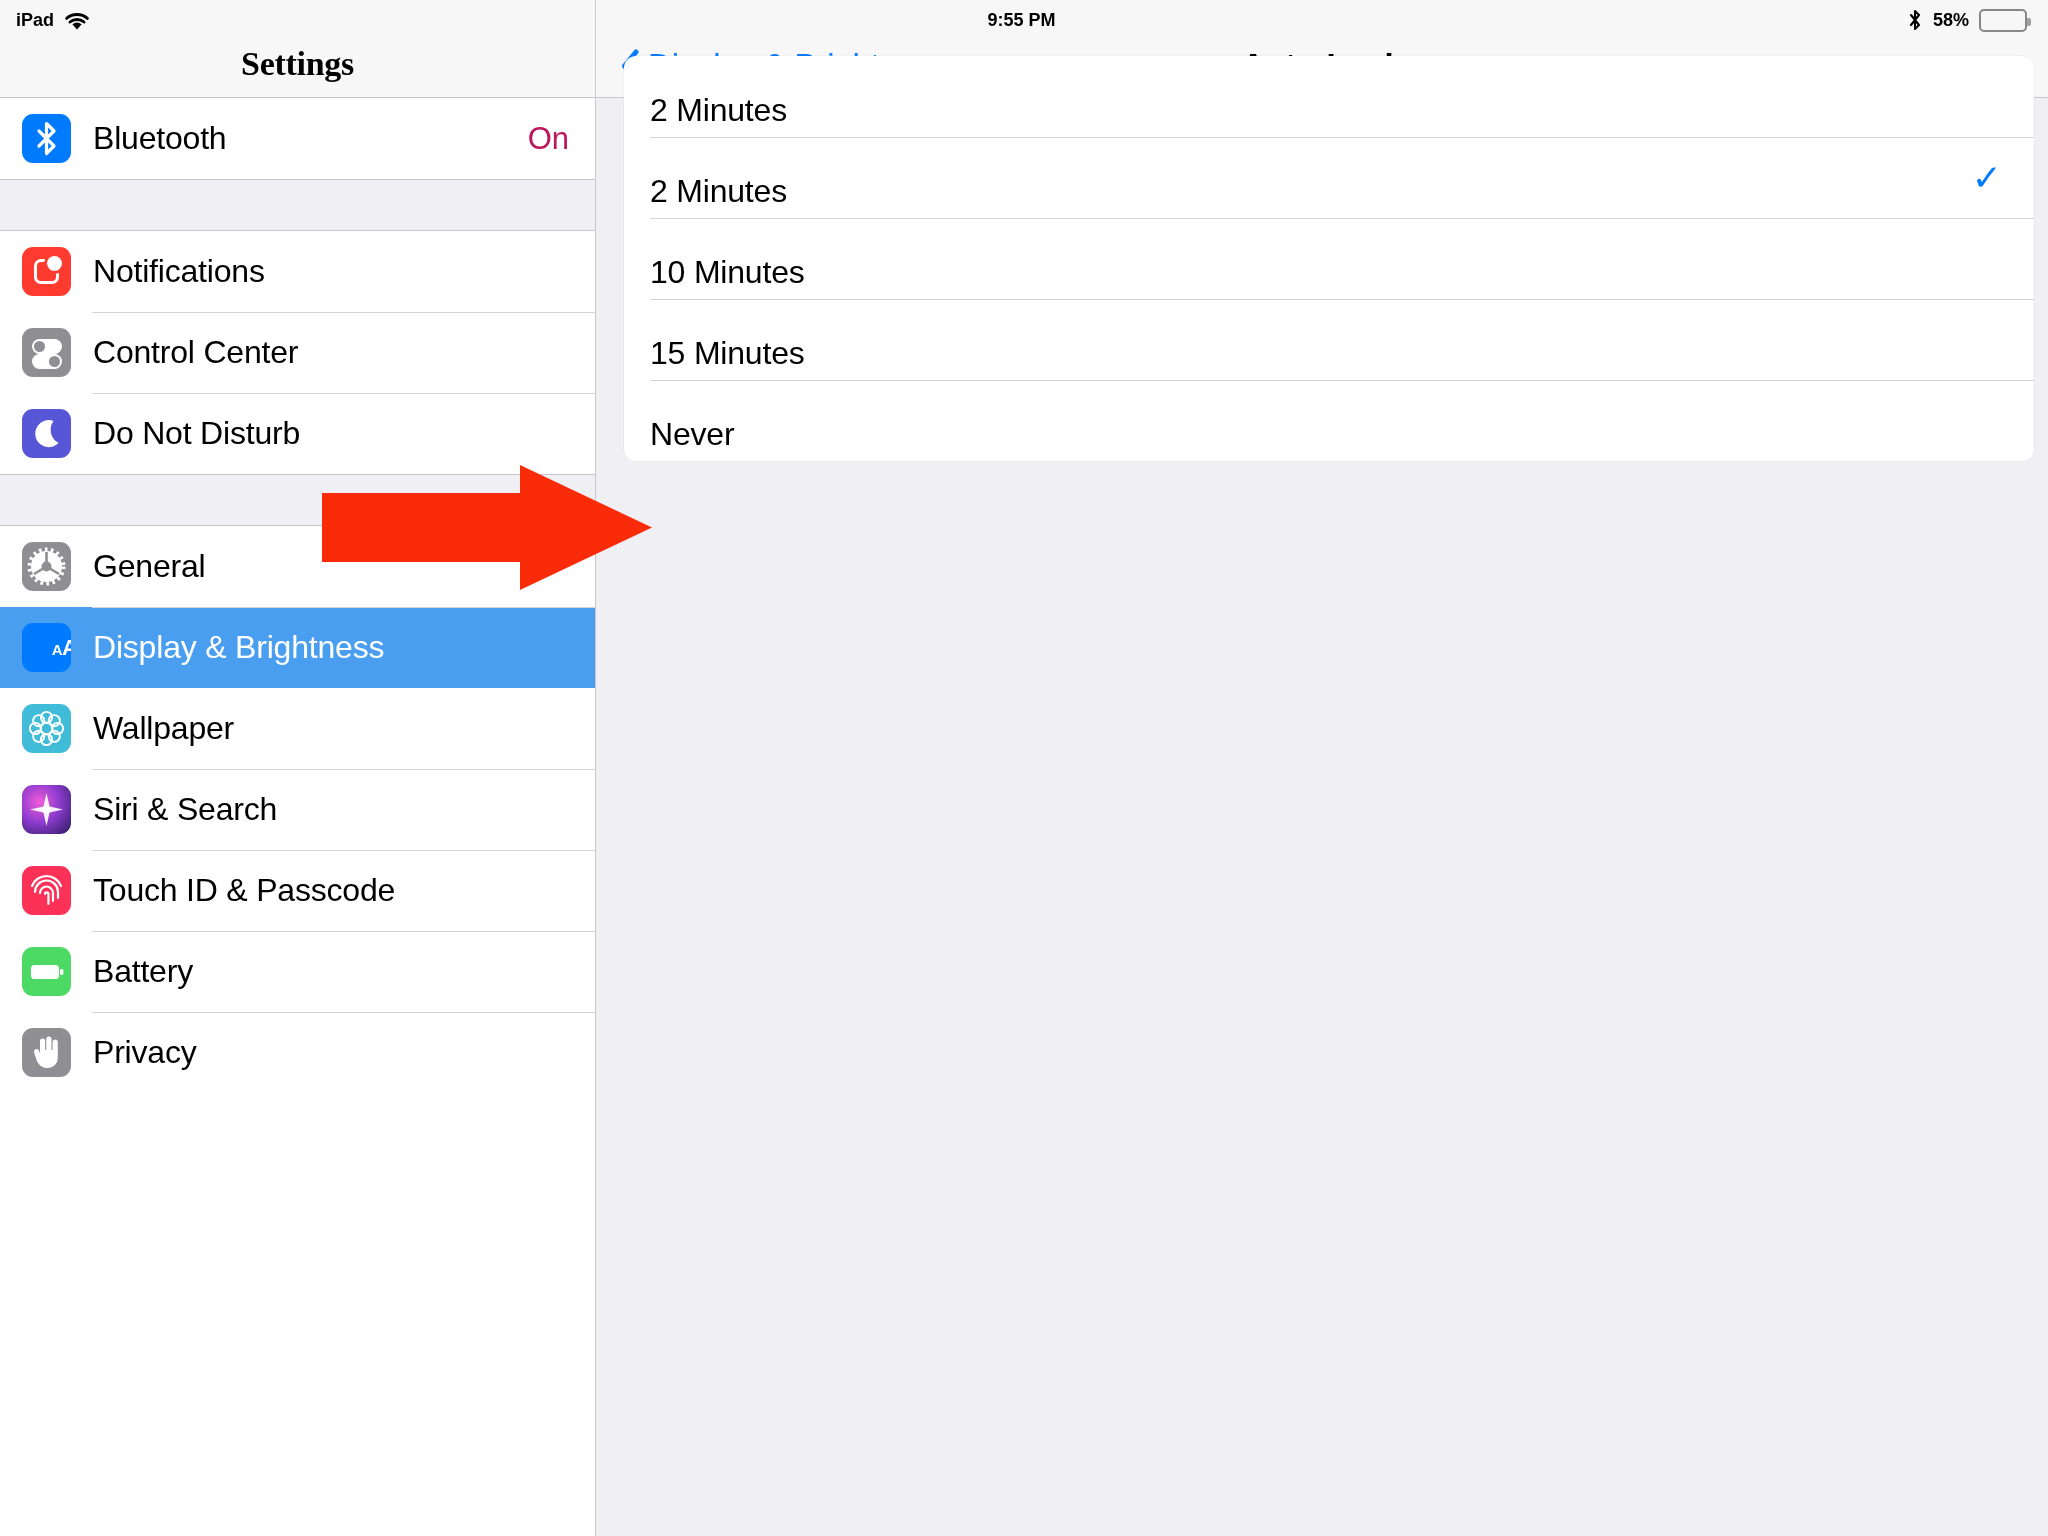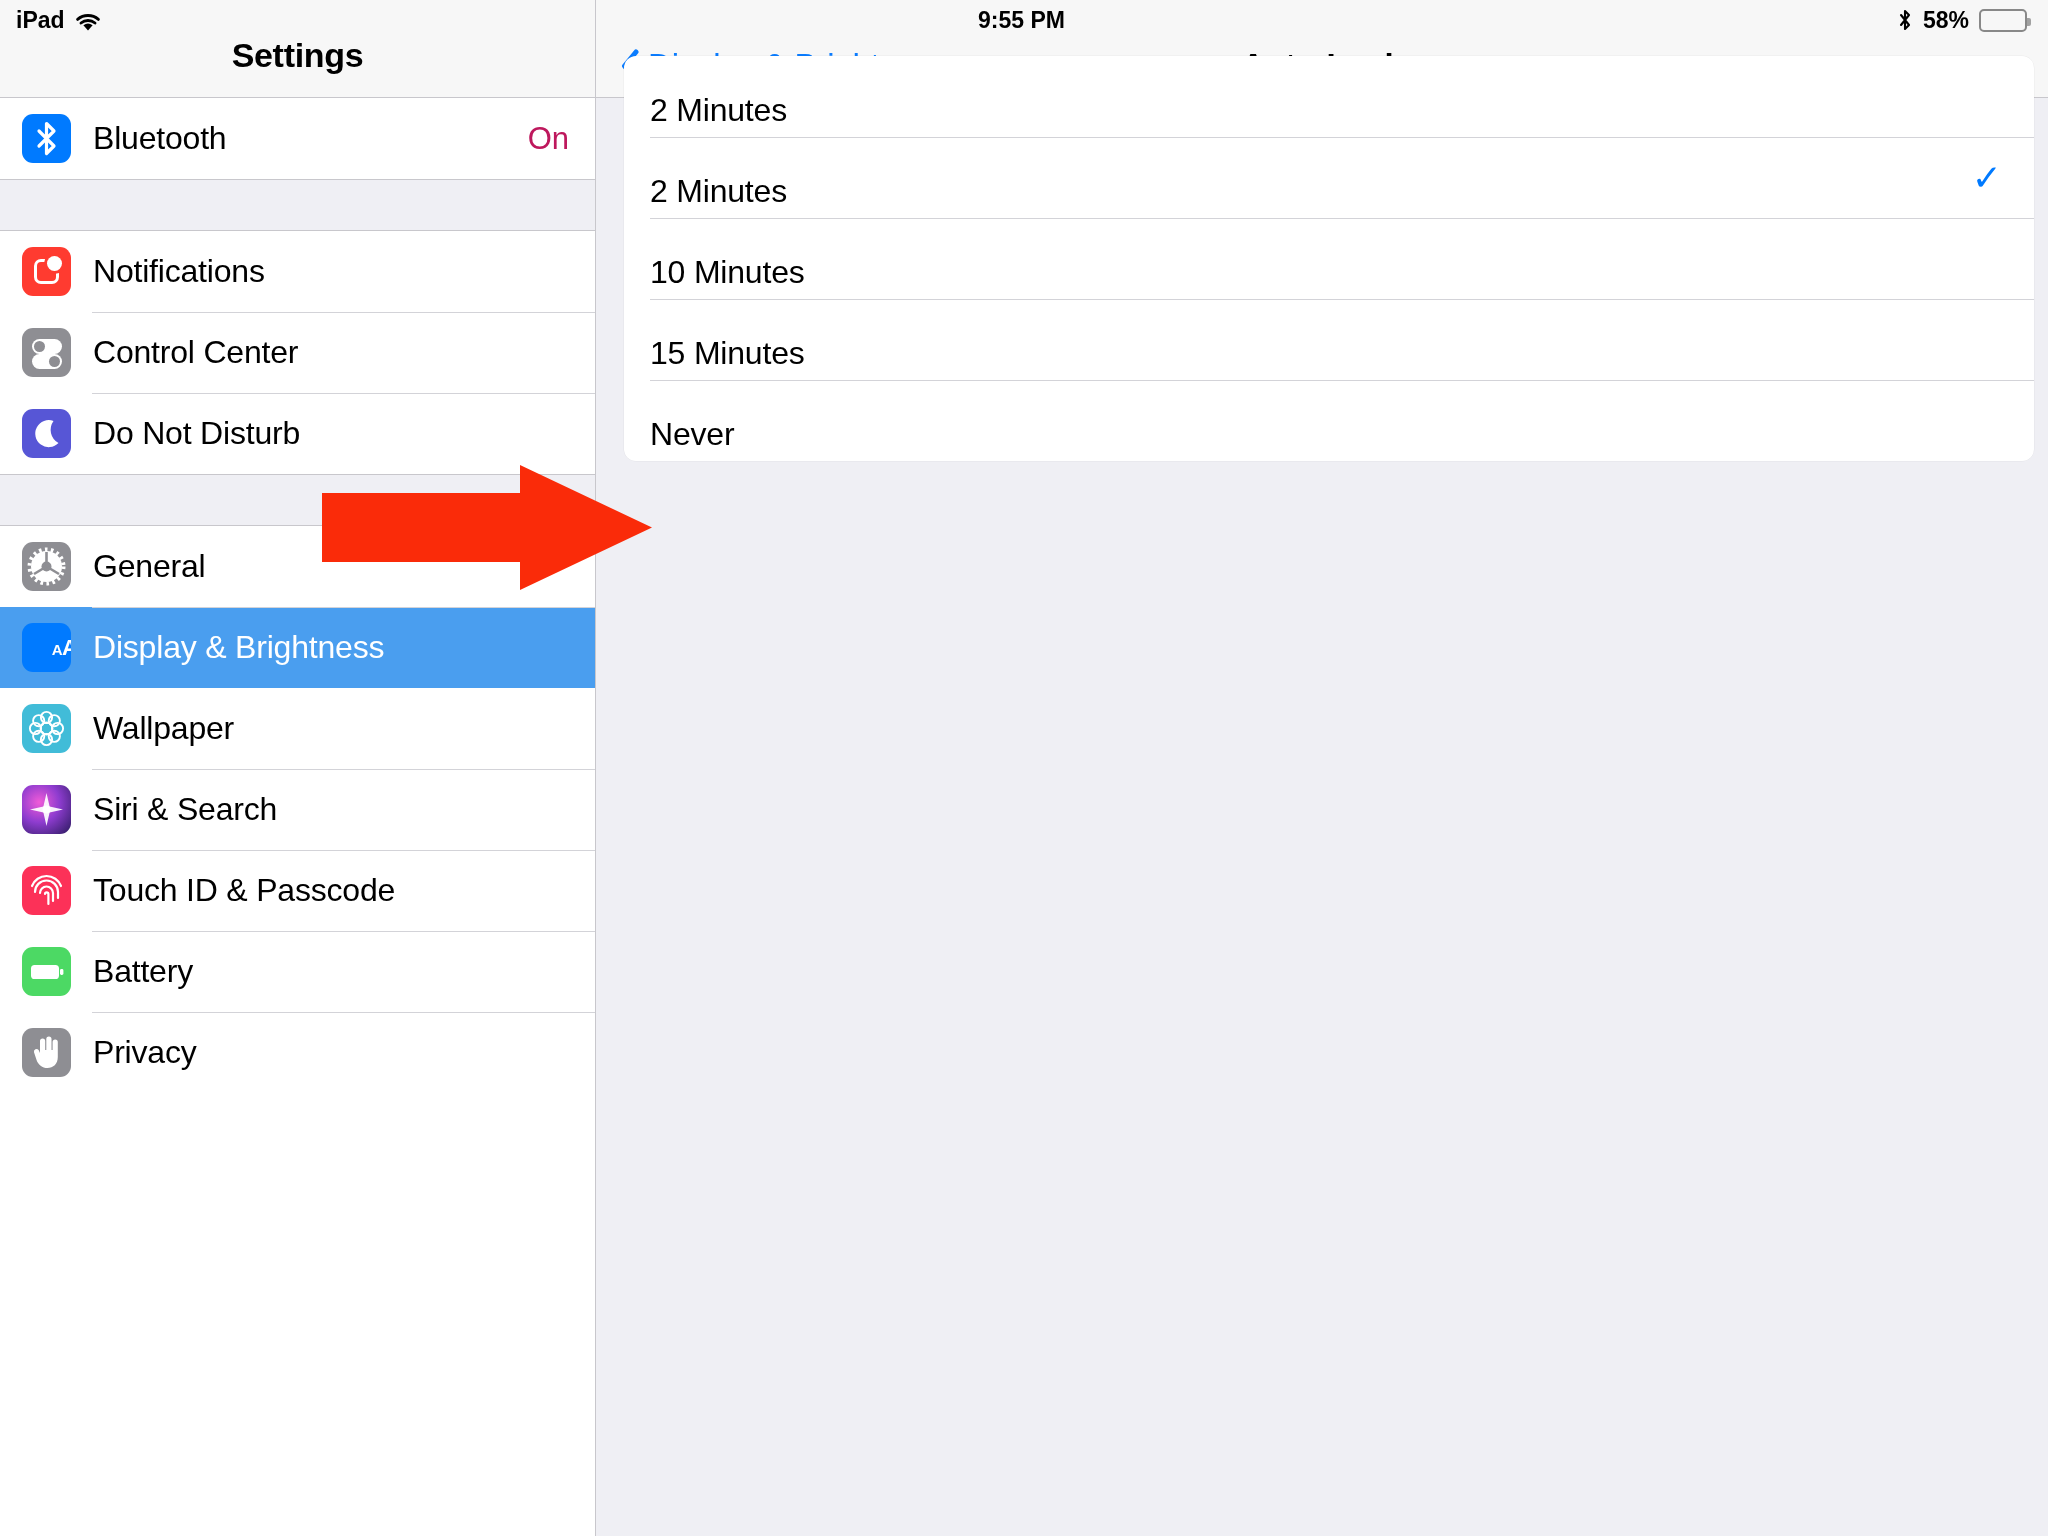--- a/index.html
+++ b/index.html
@@ -9,21 +9,21 @@
     background: #efeff4;
     overflow: hidden;
     -webkit-font-smoothing: antialiased;
   }
   #app { position: relative; width: 2048px; height: 1536px; display: flex; }
 
   
   .statusbar {
     position: absolute; top: 0; left: 0; width: 2043px; height: 40px;
     z-index: 40; display: flex; align-items: center;
-    font-size: 23px; font-weight: 600; color: #000;
+    font-size: 18px; font-weight: 600; color: #000;
   }
   .sb-left { position: absolute; left: 16px; display: flex; align-items: center; gap: 10px; }
   .sb-center { position: absolute; left: 0; width: 100%; text-align: center; }
   .sb-right { position: absolute; right: 16px; display: flex; align-items: center; gap: 10px; }
   .wifi-icon { display: inline-block; width: 26px; height: 20px; position: relative; top: 2px; }
   .bt-icon { display: inline-block; width: 16px; height: 24px; }
   .batt {
     width: 48px; height: 23px; border: 2.3px solid rgba(0,0,0,.45);
     border-radius: 5px; position: relative; padding: 2px; display: inline-block;
   }
@@ -36,21 +36,21 @@
 
   
   .sidebar {
     width: 596px; height: 1536px; background: #fff;
     border-right: 1px solid #c8c7cc; position: relative;
     display: flex; flex-direction: column;
   }
   .sidebar-header {
     height: 98px; background: #f7f7f7; border-bottom: 1px solid #c8c7cc;
     display: flex; align-items: flex-end; justify-content: center;
-    padding-bottom: 22px; flex: 0 0 auto;
+    padding-bottom: 14px; flex: 0 0 auto; font-family: Liberation Serif, serif;
   }
   .sidebar-title { font-size: 34px; font-weight: bold; color: #000; letter-spacing: -.3px; }
   .sidebar-list { flex: 1 1 auto; overflow: hidden; background: #fff; }
 
   .gap { height: 52px; background: #efeff4;
          border-top: 1px solid #c8c7cc; border-bottom: 1px solid #c8c7cc; }
 
   .row {
     height: 81px; display: flex; align-items: center;
     padding-left: 22px; padding-right: 26px; background: #fff; position: relative;

